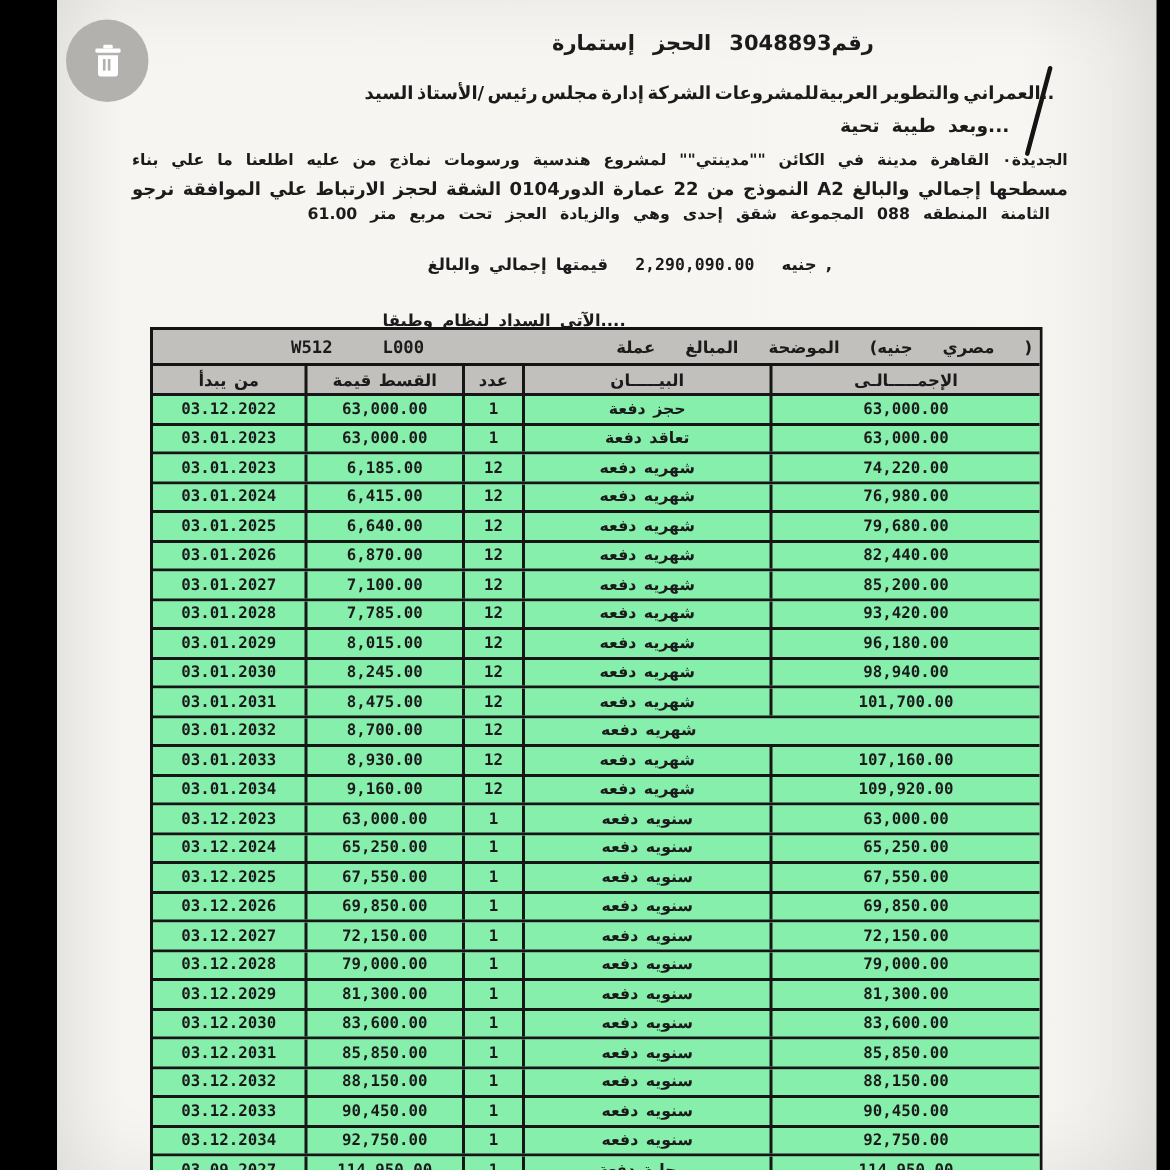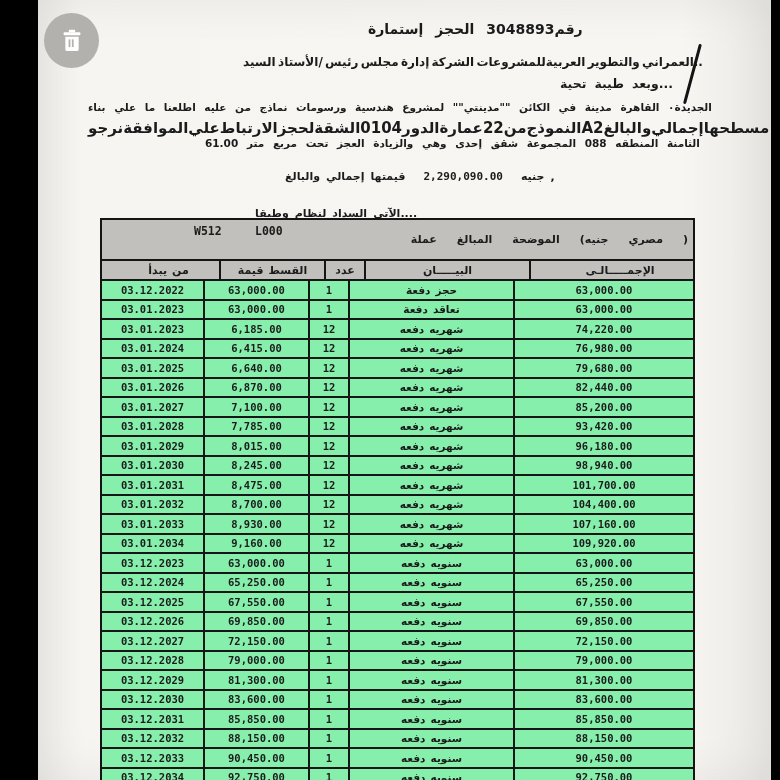--- a/index.html
+++ b/index.html
@@ -18,35 +18,35 @@
 
   .delete-btn{position:absolute;left:6px;top:13px;width:55px;height:55px;border:none;
     border-radius:50%;background:var(--icon);display:flex;align-items:center;justify-content:center;cursor:pointer;}
 
   .title-line{left:330px;top:21px;gap:12px;font-size:14px;letter-spacing:.3px;}
   .hand-mark{position:absolute;left:661px;top:44px;width:3px;height:62px;background:#141414;
     transform:rotate(15deg);transform-origin:top center;border-radius:2px;}
   .addressee{left:205px;top:55px;width:460px;font-size:12px;}
   .greeting{left:522px;top:76px;gap:8px;font-size:12.5px;}
   .body1{left:50px;top:101px;width:624px;font-size:10.5px;}
-  .body2{left:50px;top:119px;width:624px;font-size:15px;}
+  .body2{left:50px;top:119px;width:624px;font-size:12px;}
   .body3{left:167px;top:137px;width:495px;font-size:10.5px;}
   .amount{left:247px;top:170px;gap:18px;font-size:11px;}
   .amount .sub{display:flex;gap:6px;}
   .amount-value{font-family:"DejaVu Sans Mono",monospace;font-weight:bold;}
   .words{left:252px;top:188px;gap:7px;font-size:11px;margin-top:39px;}
   .intro{left:217px;top:207px;gap:6px;font-size:11px;}
 
   .ptable{position:absolute;left:62px;top:218px;width:595px;border:2px solid #141414;background:#f7f6f3;z-index:2;}
-  .currency-row{position:relative;height:41px;background:var(--hdr);border-bottom:2px solid #141414;
+  .currency-row{position:relative;height:24px;background:var(--hdr);border-bottom:2px solid #141414;
     display:flex;align-items:center;justify-content:flex-end;padding:0 5px;gap:6px;font-weight:bold;font-size:11px;}
   .unit-code{position:absolute;top:4px;font-family:"DejaVu Sans Mono",monospace;font-weight:bold;font-size:11.5px;}
   .code-w{left:92px;} .code-l{left:153px;}
   .t-row{display:grid;grid-template-columns:103px 105px 40px 165px 178px;border-bottom:2px solid #161616;}
-  .head-row{height:20px;background:var(--hdr);padding-left:16px;}
+  .head-row{height:20px;background:var(--hdr);}
   .t-cell{border-right:2px solid #161616;display:flex;align-items:center;justify-content:center;gap:5px;
     font-weight:bold;overflow:hidden;}
   .t-cell:last-child{border-right:none;}
   .head-row .t-cell{font-size:11px;}
   .body-rows .t-row{height:19.5px;background:#86efac;}
   .c0,.c1,.c2,.c4{font-family:"DejaVu Sans Mono",monospace;font-size:10.5px;}
   .c3{font-size:10.5px;}
 </style>
 </head>
 <body>
@@ -318,21 +318,20 @@
             <div class="t-cell c4">101,700.00</div>
           </div>
           <div class="t-row">
             <div class="t-cell c0">03.01.2032</div>
             <div class="t-cell c1">8,700.00</div>
             <div class="t-cell c2">12</div>
             <div class="t-cell c3">
               <span dir="ltr" class="tok">دفعه</span>
               <span dir="ltr" class="tok">شهريه</span>
             </div>
-            <div class="t-cell c4">104,400.00</div>
           </div>
           <div class="t-row">
             <div class="t-cell c0">03.01.2033</div>
             <div class="t-cell c1">8,930.00</div>
             <div class="t-cell c2">12</div>
             <div class="t-cell c3">
               <span dir="ltr" class="tok">دفعه</span>
               <span dir="ltr" class="tok">شهريه</span>
             </div>
             <div class="t-cell c4">107,160.00</div>

